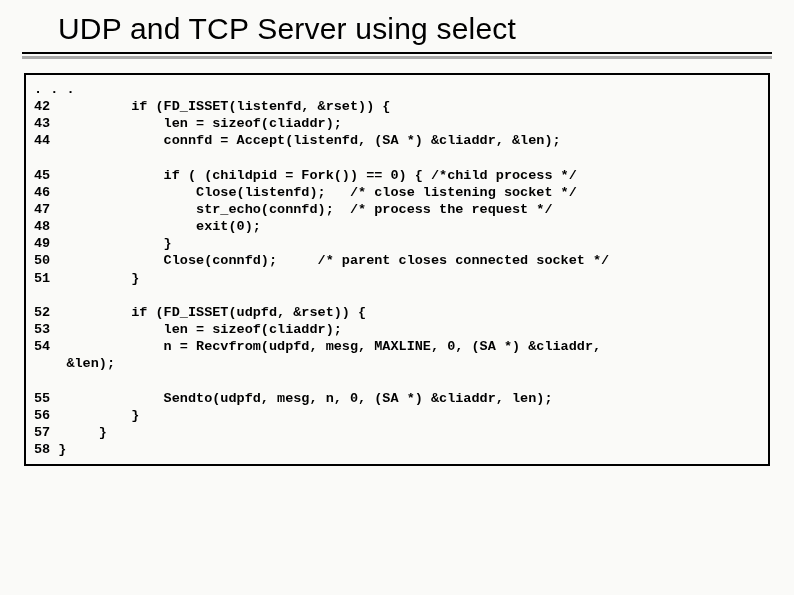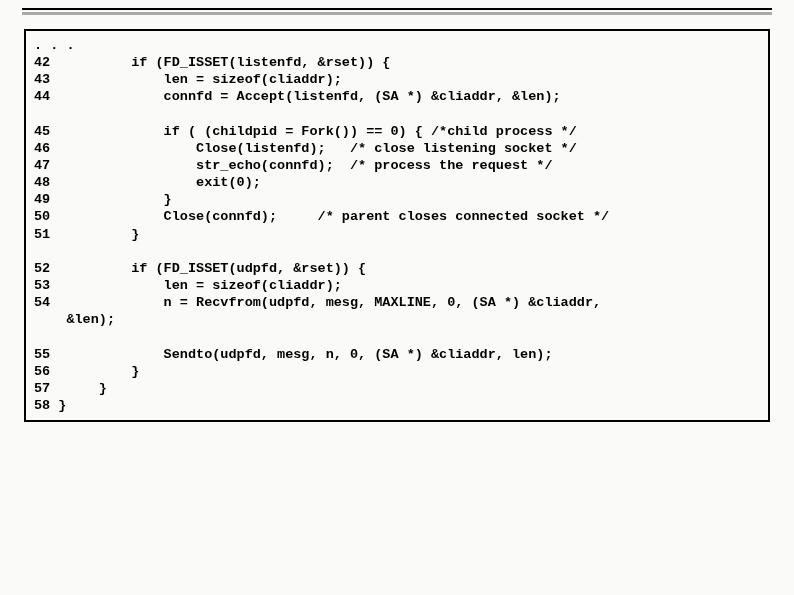--- a/index.html
+++ b/index.html
@@ -44,20 +44,21 @@
     font-weight: bold;
     white-space: pre;
     line-height: 1.27;
     color: #000;
   }
 </style>
 </head>
 <body>
 
 <div class="slide">
+  <div class="title">UDP and TCP Server using select</div>
   <div class="title-line"></div>
   <div class="title-shadow"></div>
 
   <div class="code-box">
     <div class="code">. . .
 42          if (FD_ISSET(listenfd, &amp;rset)) {
 43              len = sizeof(cliaddr);
 44              connfd = Accept(listenfd, (SA *) &amp;cliaddr, &amp;len);
 
 45              if ( (childpid = Fork()) == 0) { /*child process */

